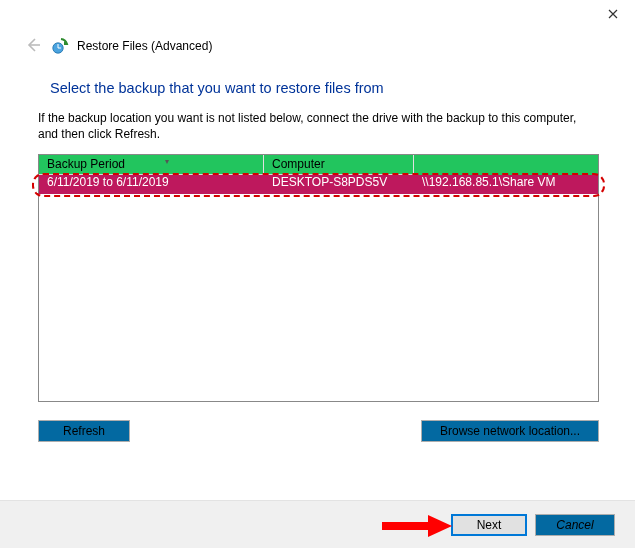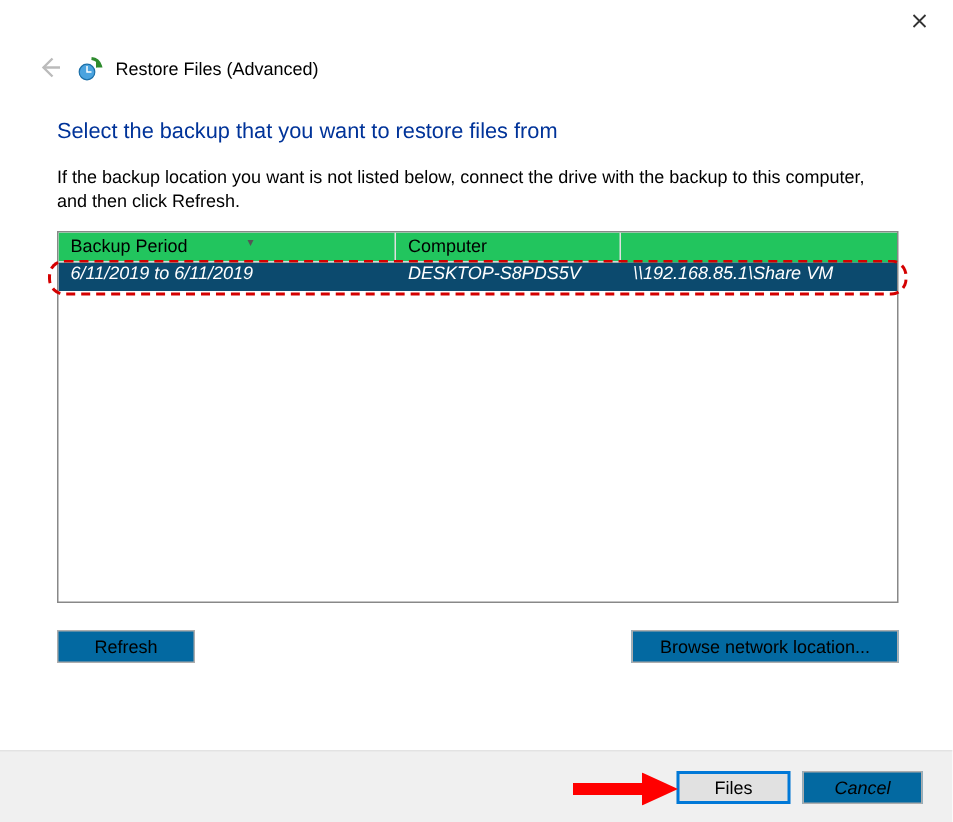--- a/index.html
+++ b/index.html
@@ -54,21 +54,21 @@
   .title-text { font-size: 12px; color: #000; }
   .content {
     padding: 18px 36px 0 38px;
     flex: 1 1 auto;
     display: flex;
     flex-direction: column;
   }
   .heading {
     color: #003399;
     font-size: 14.5px;
-    margin: 6px 0 14px 0;
+    margin: 6px 0 14px 12px;
   }
   .instruction {
     color: #000;
     font-size: 12px;
     line-height: 1.35;
     margin-bottom: 12px;
   }
   .listview-wrap {
     position: relative;
     margin-bottom: 10px;
@@ -94,22 +94,21 @@
     overflow: hidden;
   }
   .col-period { width: 225px; }
   .col-computer { width: 150px; }
   .col-location { flex: 1; }
   .lv-row {
     display: flex;
     height: 19px;
     font-size: 12px;
     color: #fff;
-    background: #0c4a6e;
-    font-style: italic;
+    background: #be185d;
   }
   .lv-row .cell {
     padding: 0 8px;
     white-space: nowrap;
     overflow: hidden;
   }
   .dashed-ring {
     position: absolute;
     left: -6px;
     right: -6px;
@@ -226,17 +225,17 @@
     </div>
   </div>
 
   <div class="footer">
     <div class="red-arrow">
       <svg width="70" height="22" viewBox="0 0 70 22">
         <rect x="0" y="7" width="46" height="8" fill="#ff0000"></rect>
         <path d="M46 0 L70 11 L46 22 Z" fill="#ff0000"></path>
       </svg>
     </div>
-    <button class="btn btn-next">Files</button>
+    <button class="btn btn-next">Next</button>
     <button class="btn btn-cancel">Cancel</button>
   </div>
 
 </div>
 
 </body></html>

